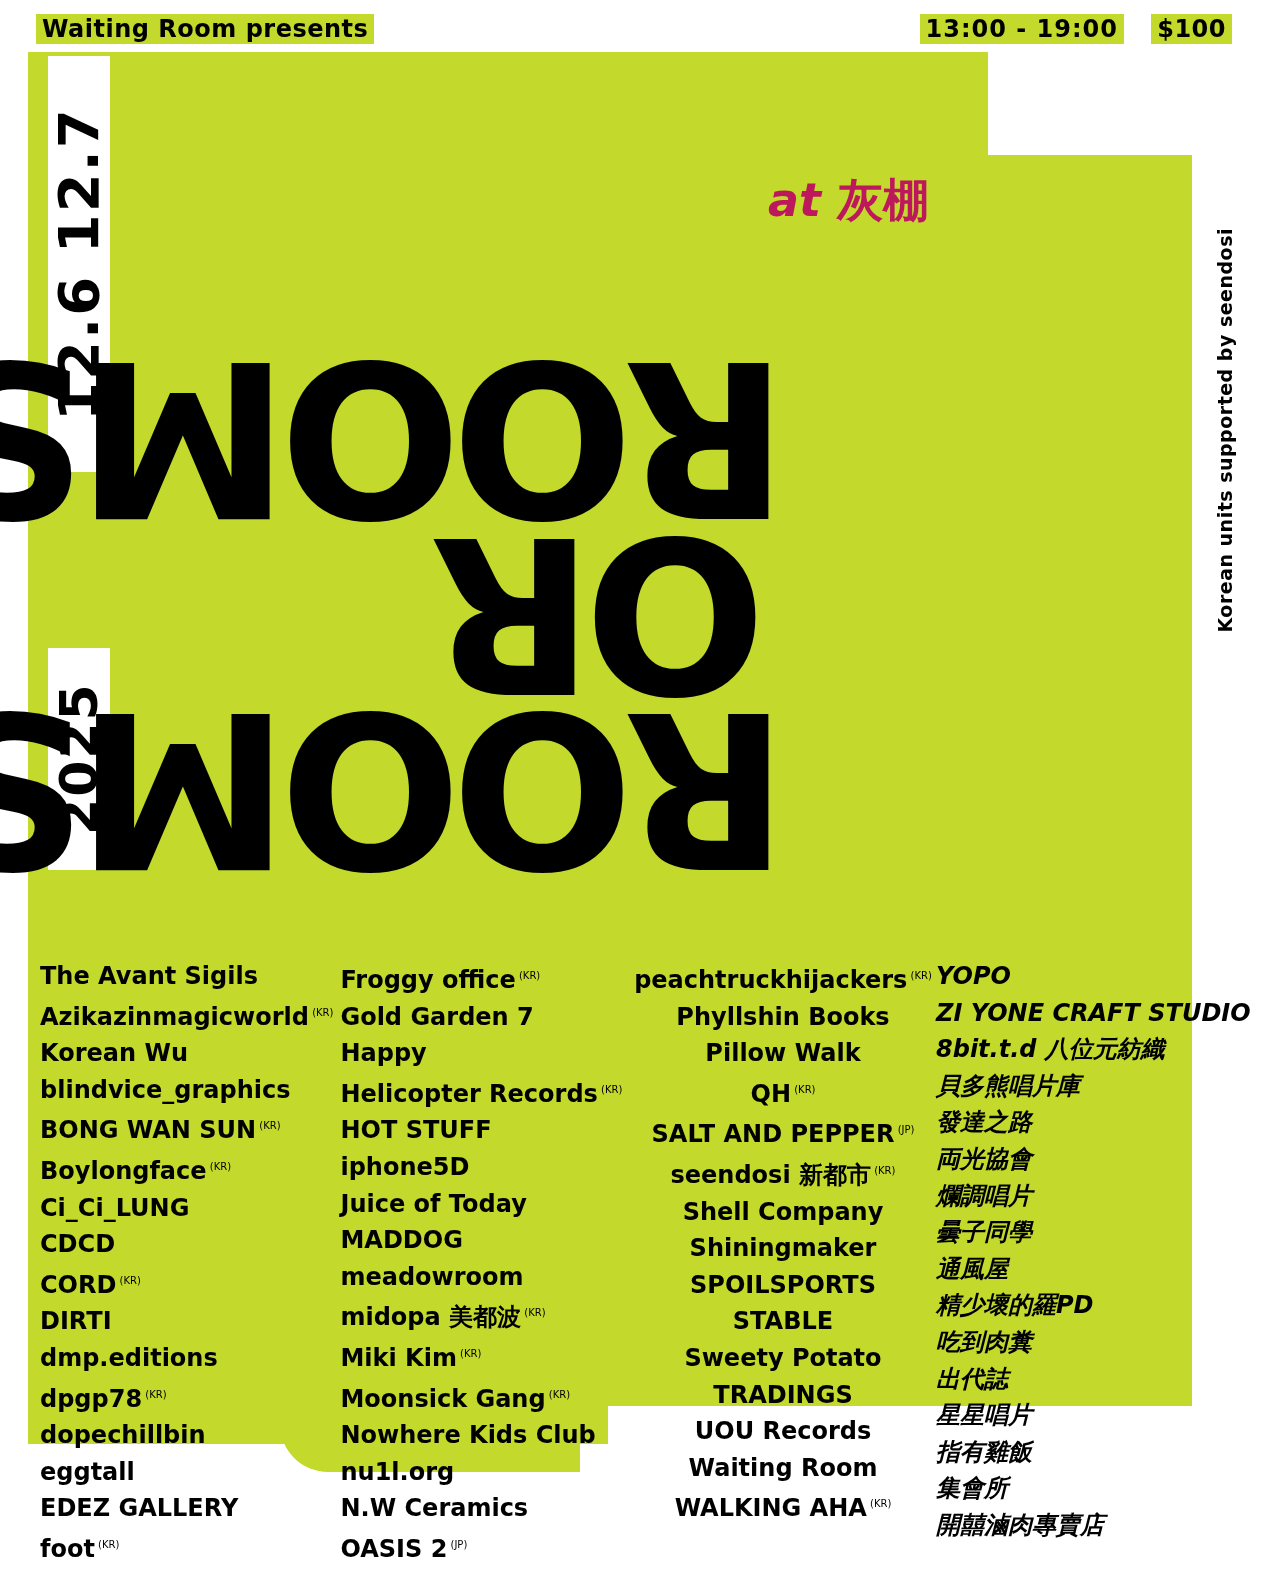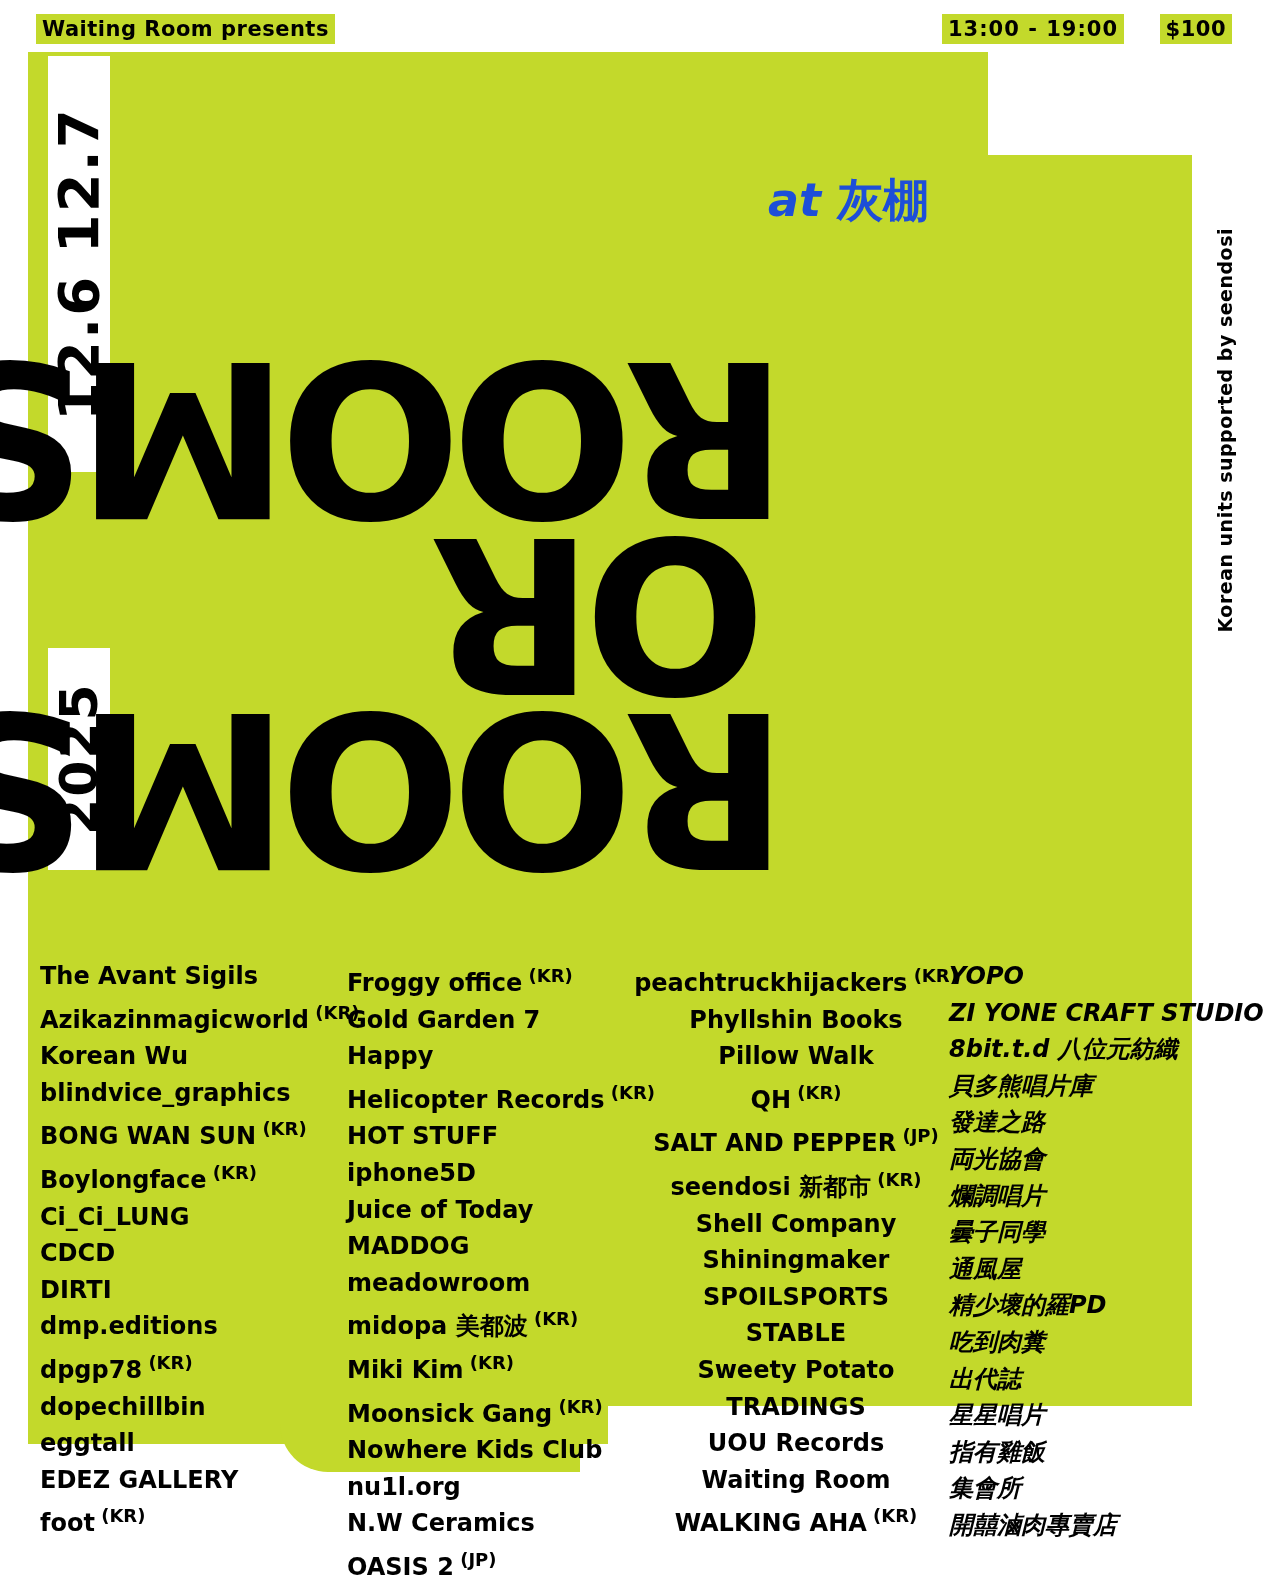--- a/index.html
+++ b/index.html
@@ -21,21 +21,21 @@
     position: absolute;
     top: 0; left: 0;
     width: 1276px;
     height: 52px;
   }
   .tb-chip {
     position: absolute;
     background: #c3d92b;
     font-family: "DejaVu Sans", sans-serif;
     font-weight: bold;
-    font-size: 21px;
+    font-size: 24px;
     letter-spacing: 0.5px;
     color: #000;
     line-height: 30px;
     padding: 0 6px;
     white-space: nowrap;
   }
   .tb-presents { left: 36px; top: 14px; }
   .tb-time     { right: 152px; top: 14px; letter-spacing: 1px; }
   .tb-price    { right: 44px;  top: 14px; }
   
@@ -128,21 +128,21 @@
   }
   .title-line.l2 { margin-left: 22px; }
   .title-line.l3 { margin-left: 0px; }
 
   .at-label {
     position: absolute;
     left: 768px; top: 170px;
     font-family: "DejaVu Sans", sans-serif;
     font-weight: bold;
     font-size: 46px;
-    color: #1d4ed8;
+    color: #be185d;
     white-space: nowrap;
   }
   .at-label .at-word { font-style: italic; }
 
   
   .lineup {
     position: absolute;
     left: 40px; top: 958px;
     width: 1196px;
     display: flex;
@@ -156,22 +156,22 @@
 
   .entry {
     font-family: "DejaVu Sans", sans-serif;
     font-weight: bold;
     font-size: 24px;
     line-height: 36.6px;
     color: #000;
     white-space: nowrap;
   }
   .entry sup {
-    font-size: 18px;
-    font-weight: bold;
+    font-size: 10px;
+    font-weight: normal;
     vertical-align: super;
     letter-spacing: 0;
   }
 </style>
 </head>
 <body>
 
 <div>
   <div class="green-a"></div>
   <div class="green-b"></div>
@@ -204,20 +204,21 @@
 <div class="lineup">
   <div class="col col-1">
       <div class="entry"><span>The Avant Sigils</span></div>
       <div class="entry"><span>Azikazinmagicworld</span><sup> (KR)</sup></div>
       <div class="entry"><span>Korean Wu</span></div>
       <div class="entry"><span>blindvice_graphics</span></div>
       <div class="entry"><span>BONG WAN SUN</span><sup> (KR)</sup></div>
       <div class="entry"><span>Boylongface</span><sup> (KR)</sup></div>
       <div class="entry"><span>Ci_Ci_LUNG</span></div>
       <div class="entry"><span>CDCD</span></div>
+      <div class="entry"><span>CORD</span><sup> (KR)</sup></div>
       <div class="entry"><span>DIRTI</span></div>
       <div class="entry"><span>dmp.editions</span></div>
       <div class="entry"><span>dpgp78</span><sup> (KR)</sup></div>
       <div class="entry"><span>dopechillbin</span></div>
       <div class="entry"><span>eggtall</span></div>
       <div class="entry"><span>EDEZ GALLERY</span></div>
       <div class="entry"><span>foot</span><sup> (KR)</sup></div>
     </div>
   <div class="col col-2">
       <div class="entry"><span>Froggy office</span><sup> (KR)</sup></div>

